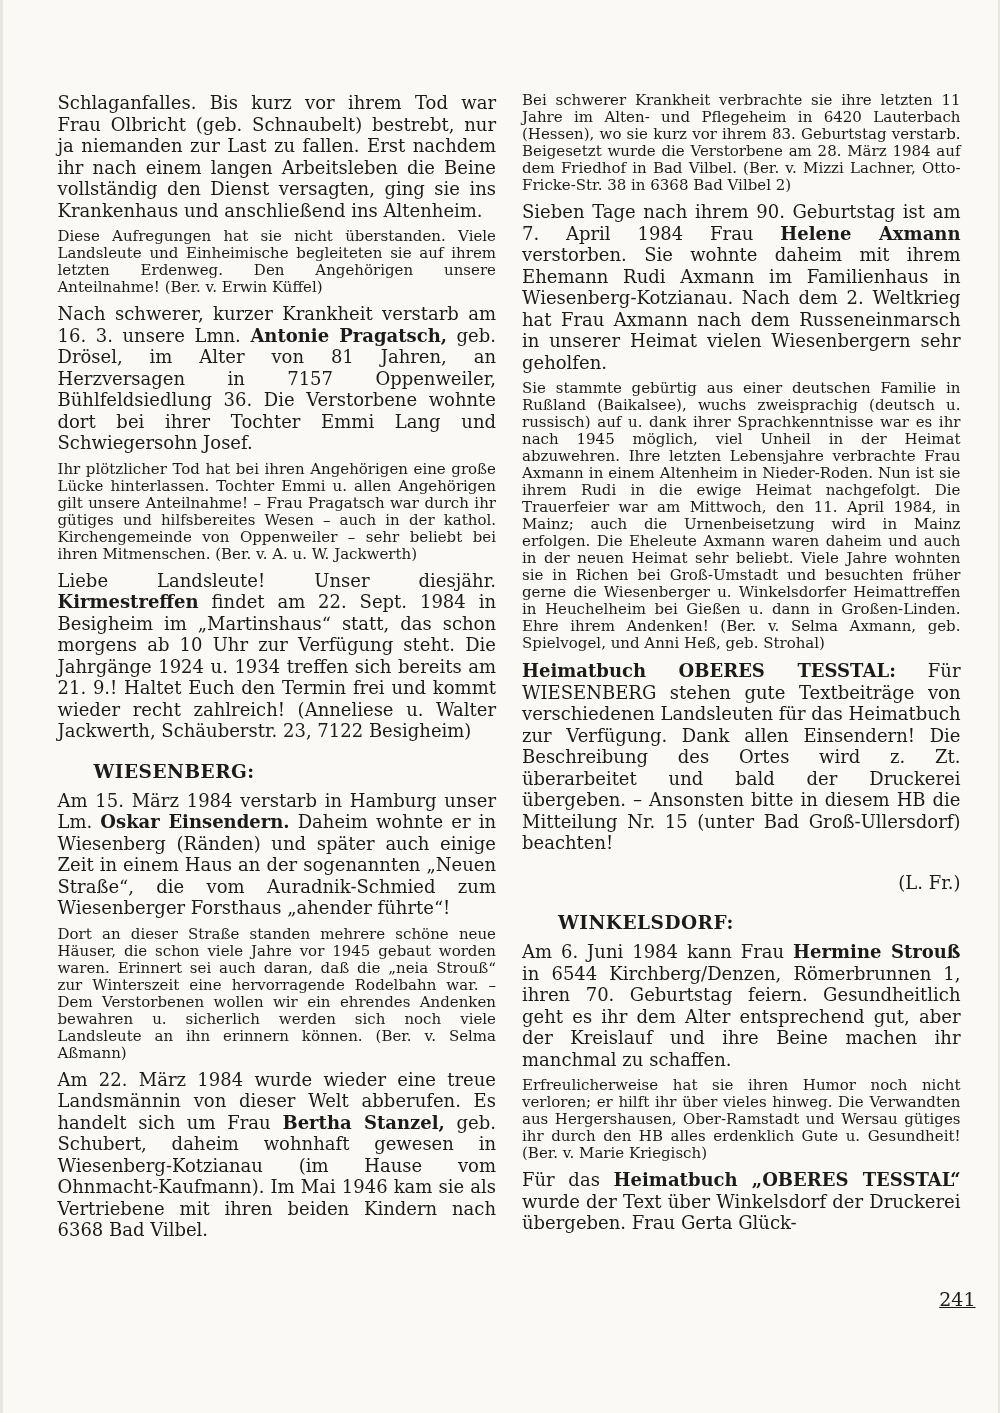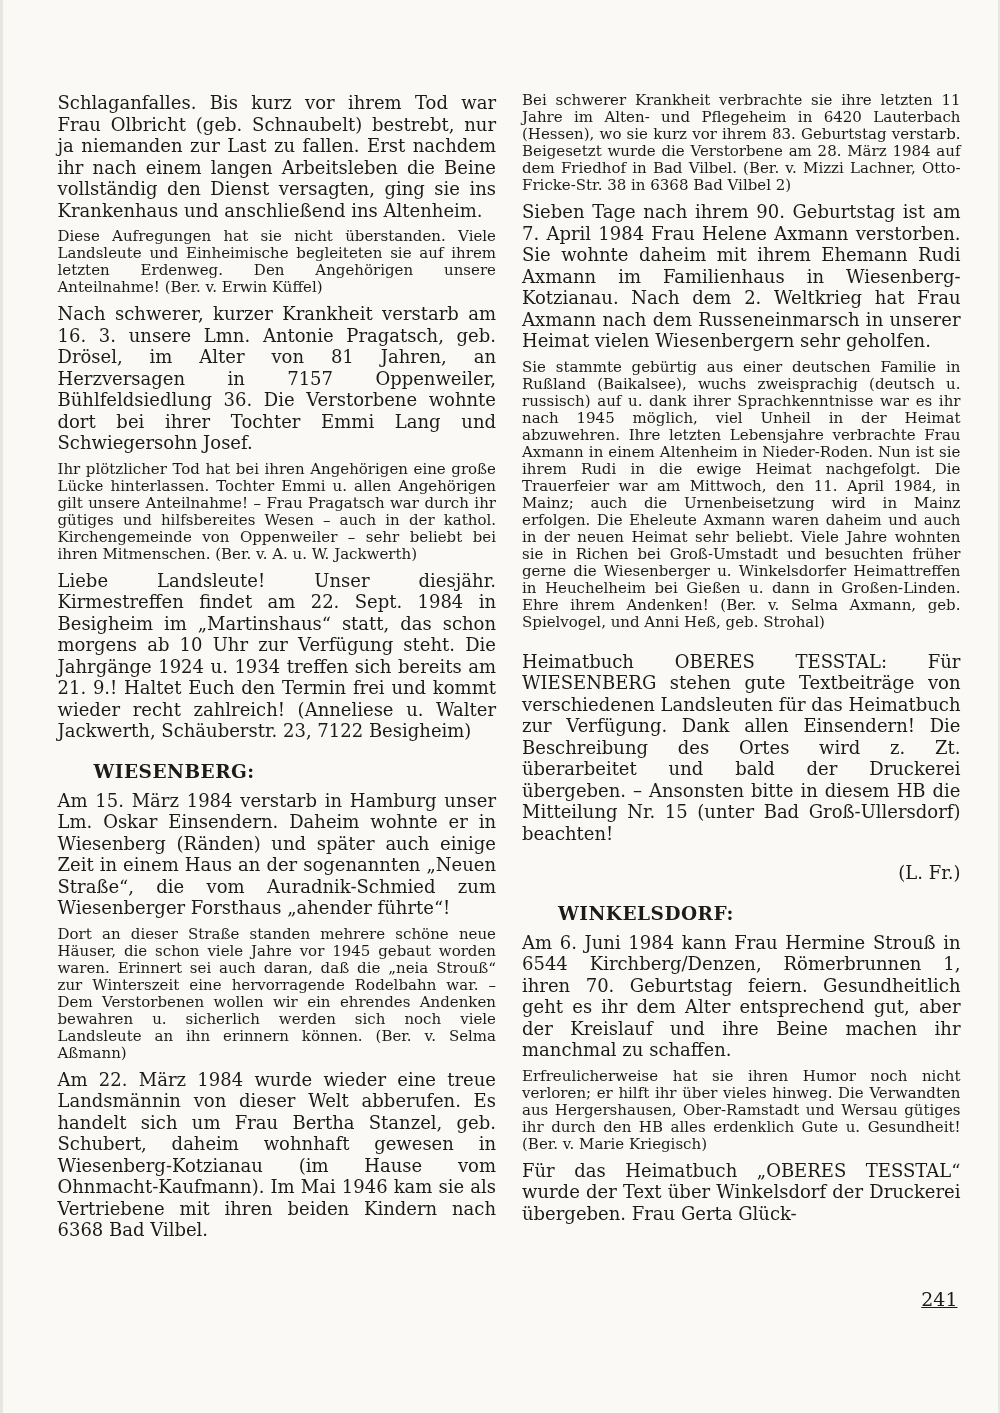--- a/index.html
+++ b/index.html
@@ -45,30 +45,30 @@
   }
   p.header {
     font-size: 18.5px;
     line-height: 22px;
     font-weight: bold;
     margin-top: 19px;
     text-align: left;
     letter-spacing: 0.5px;
     margin-left: 36px;
   }
-  p.mt-lg { margin-top: 20px; }
+  p.mt-lg { margin-top: 8px; }
   p.sign {
     text-align: right;
     margin-top: 18px;
   }
-  .b { font-weight: normal; }
+  .b { font-weight: bold; }
   .pagenum {
     position: absolute;
     top: 1288px;
-    right: 40px;
+    right: 22px;
     font-size: 19px;
     font-weight: normal;
     text-decoration: underline;
   }
 </style>
 </head>
 <body>
 
 <div class="sheet">
   <div class="columns">

